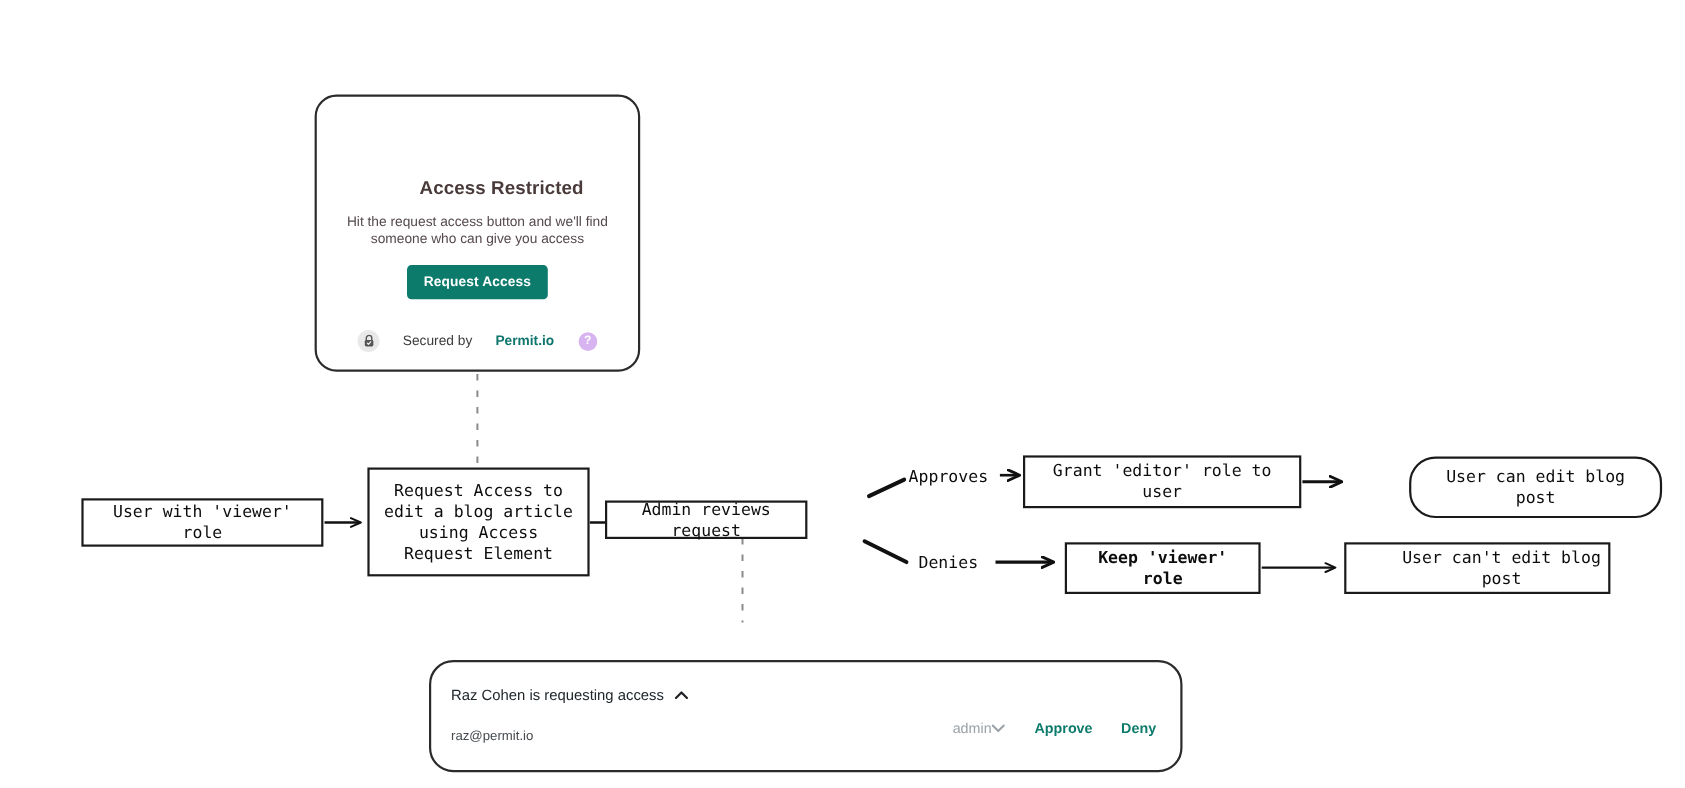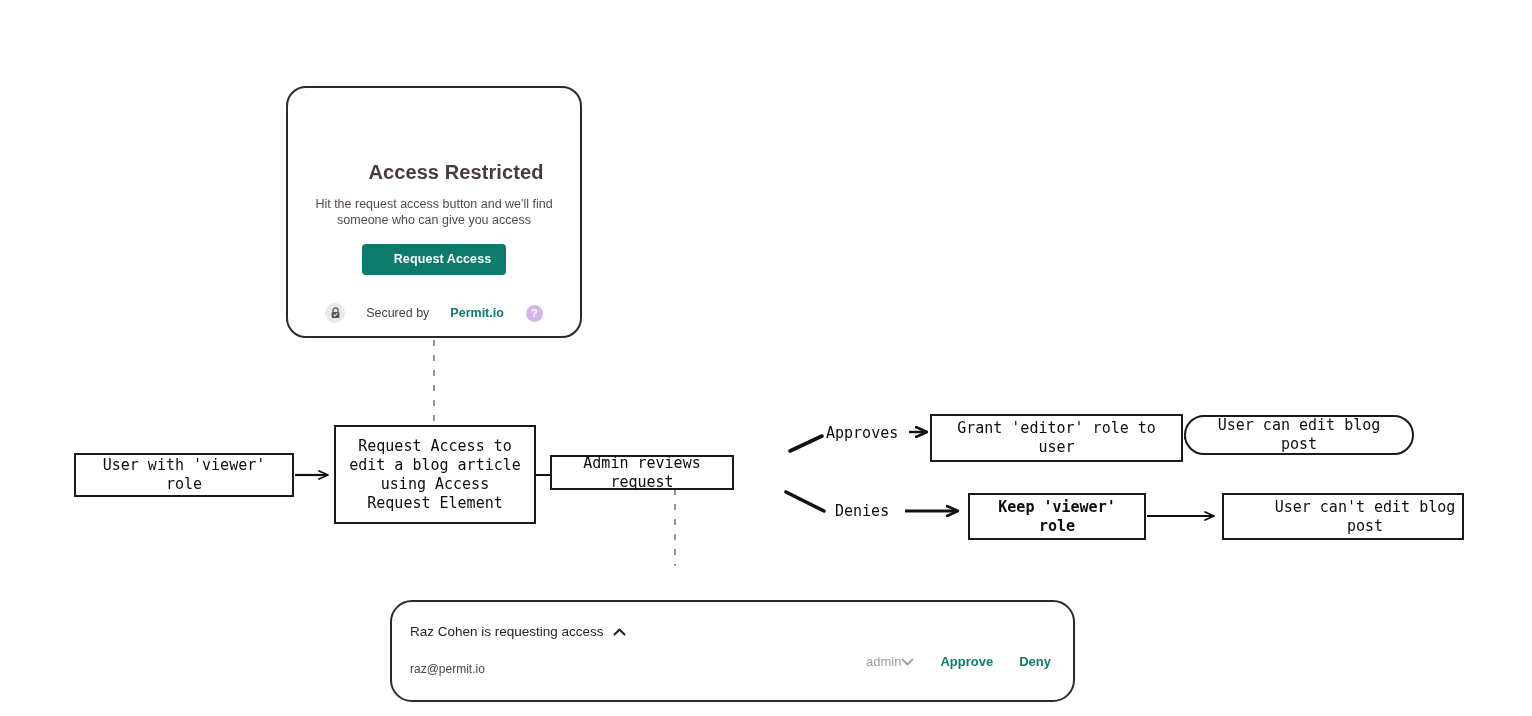--- a/index.html
+++ b/index.html
@@ -60,21 +60,21 @@
     box-sizing: border-box;
     border: 2px solid #2b2b2b;
     border-radius: 20px;
     background: #ffffff;
     display: flex;
     flex-direction: column;
     align-items: center;
   }
   #access-card .card-title {
     margin-top: 73px;
-    font-size: 20px;
+    font-size: 17px;
     font-weight: bold;
     color: #4a3b3b;
     letter-spacing: 0.1px;
     margin-left: 44px;
   }
   #access-card .card-desc {
     margin-top: 12px;
     width: 250px;
     text-align: center;
     font-size: 12.5px;
@@ -82,21 +82,21 @@
     color: #55494c;
   }
   #access-card .request-btn {
     margin-top: 16px;
     background: #0d7b6c;
     color: #ffffff;
     font-size: 12.5px;
     font-weight: bold;
     border: none;
     border-radius: 4px;
-    padding: 8px 15px 9px 32px;
+    padding: 8px 15px 9px 15px;
     cursor: pointer;
     font-family: "Liberation Sans", sans-serif;
     letter-spacing: 0.1px;
   }
   #access-card .secured-row {
     margin-top: 28px;
     display: flex;
     align-items: center;
     gap: 21px;
     font-size: 12.5px;
@@ -238,21 +238,21 @@
 Request Element</div>
 
 <div class="flow-box" style="left:550px; top:455px; width:184px; height:35px;">Admin reviews request</div>
 
 <div class="flow-box" style="left:930px; top:414px; width:253px; height:48px;">Grant 'editor' role to
 user</div>
 
 <div class="flow-box" style="left:968px; top:493px; width:178px; height:47px;font-weight:bold;">Keep 'viewer'
 role</div>
 
-<div class="flow-box" style="left:1184px; top:415px; width:230px; height:40px;border-radius:24px;">User can edit blog
+<div class="flow-box" style="left:1281px; top:415px; width:230px; height:56px;border-radius:24px;">User can edit blog
 post</div>
 
 <div class="flow-box" style="left:1222px; top:493px; width:242px; height:47px;padding-left:44px;">User can't edit blog
 post</div>
 
 <div class="edge-label" style="left:826px; top:424px;">Approves</div>
 <div class="edge-label" style="left:835px; top:502px;">Denies</div>
 
 <div id="approval-widget">
   <div class="req-title">

